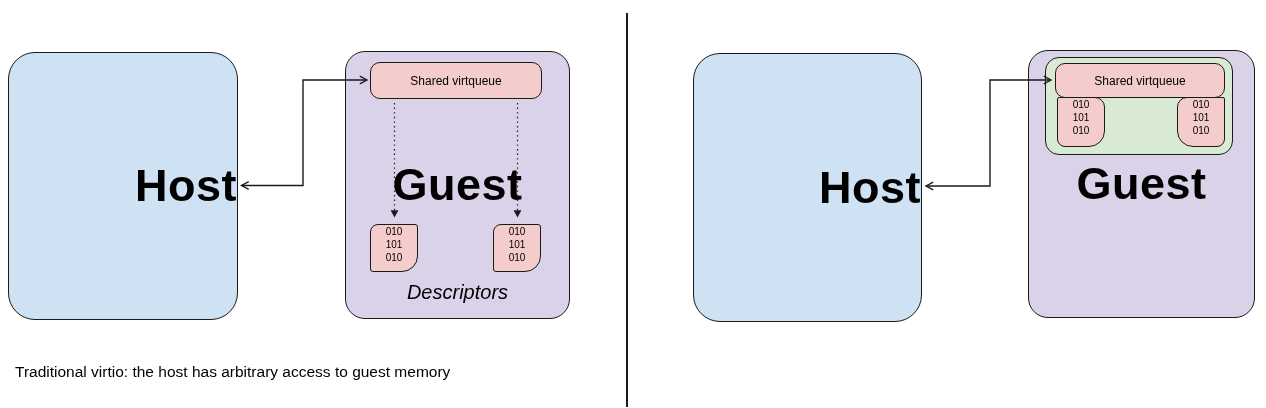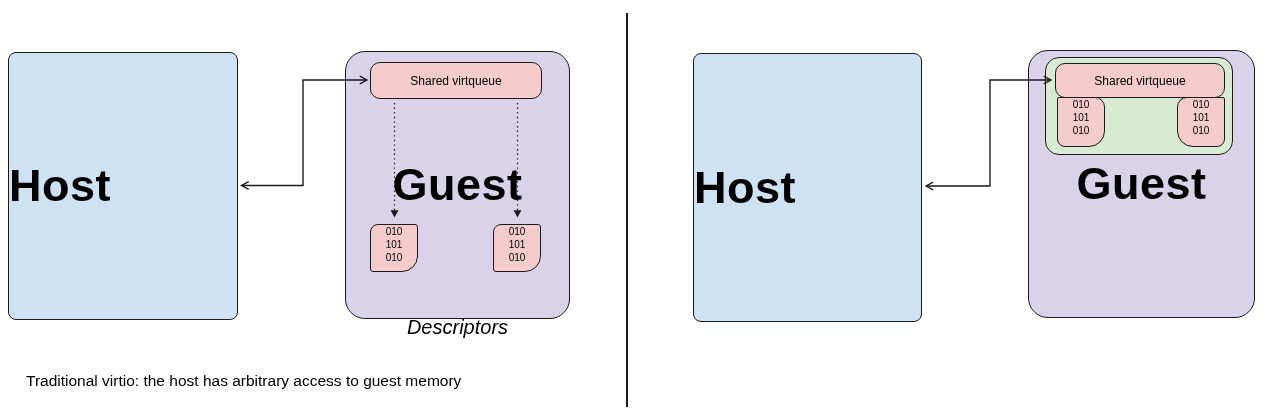--- a/index.html
+++ b/index.html
@@ -8,31 +8,31 @@
     --shared_window_fill:#d9ead3;
     --descriptor_fill:#f4cccc;
     --stroke:#1a1a1a;
   }
   html,body{margin:0;padding:0;background:#fff;}
   #stage{
     position:relative;width:1266px;height:408px;background:#fff;overflow:hidden;
     font-family:"Liberation Sans","DejaVu Sans",sans-serif;color:#000;
   }
   .box{position:absolute;box-sizing:border-box;border:1.5px solid var(--stroke);}
-  .host{background:var(--host_fill);border-radius:8px;display:flex;align-items:center;justify-content:flex-start;}
+  .host{background:var(--host_fill);border-radius:27px;display:flex;align-items:center;justify-content:flex-end;}
   .guest{background:var(--guest_fill);border-radius:20px;}
   .big-label{font-size:45px;font-weight:bold;letter-spacing:0.5px;}
   .guest .big-label{position:absolute;inset:0;display:flex;align-items:center;justify-content:center;}
   .vq{background:var(--descriptor_fill);border-radius:10px;display:flex;align-items:center;justify-content:center;font-size:12px;}
   .win{background:var(--shared_window_fill);border-radius:14px;}
   .desc{background:var(--descriptor_fill);font-size:10px;line-height:13px;text-align:center;}
   .desc-l1{border-radius:8px 3px 16px 3px;}
   .desc-r-left{border-radius:2px 10px 16px 8px;}
   .desc-r-right{border-radius:10px 2px 8px 16px;}
-  .descriptors-label{position:absolute;font-size:20px;font-style:italic;text-align:center;margin-top:35px;}
+  .descriptors-label{position:absolute;font-size:20px;font-style:italic;text-align:center;}
   .caption{position:absolute;font-size:15.5px;line-height:20px;white-space:nowrap;}
   .divider{position:absolute;left:626px;top:13px;width:1.5px;height:394px;background:var(--stroke);}
   svg.overlay{position:absolute;left:0;top:0;pointer-events:none;}
 </style>
 </head>
 <body>
 
 <div id="stage">
 
   <div class="box host" style="left:8px;top:52px;width:230px;height:268px;">
@@ -54,21 +54,21 @@
   </div>
 
   <div class="box desc desc-l1" style="left:493px;top:224px;width:48px;height:48px;">
     <div>010</div>
     <div>101</div>
     <div>010</div>
   </div>
 
   <div class="descriptors-label" style="left:345px;top:281px;width:225px;">Descriptors</div>
 
-  <div class="caption" style="left:26px;top:362px;margin-top:9px;">Traditional virtio: the host has arbitrary access to guest memory</div>
+  <div class="caption" style="left:15px;top:362px;">Traditional virtio: the host has arbitrary access to guest memory</div>
 
   <div class="box host" style="left:693px;top:53px;width:229px;height:269px;">
     <span class="big-label">Host</span>
   </div>
 
   <div class="box guest" style="left:1028px;top:50px;width:227px;height:268px;">
     <span class="big-label">Guest</span>
   </div>
 
   <div class="box win" style="left:1045px;top:57px;width:188px;height:98px;"></div>

